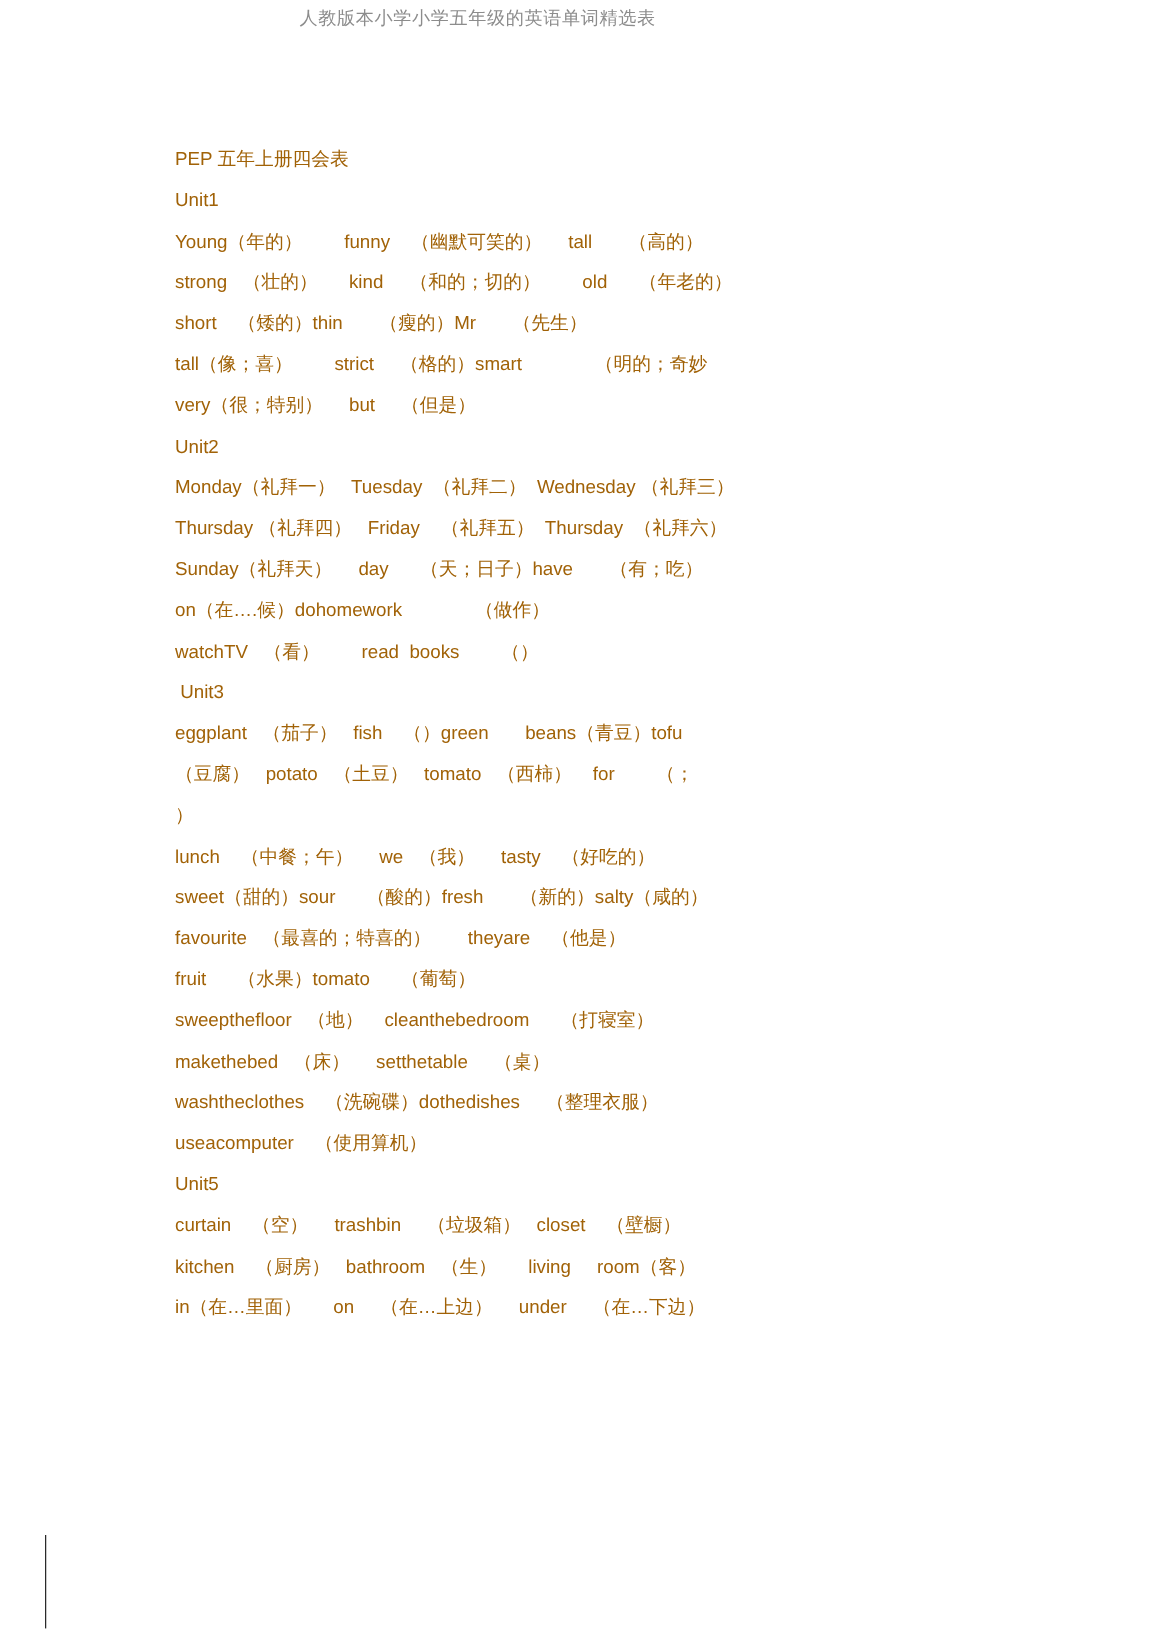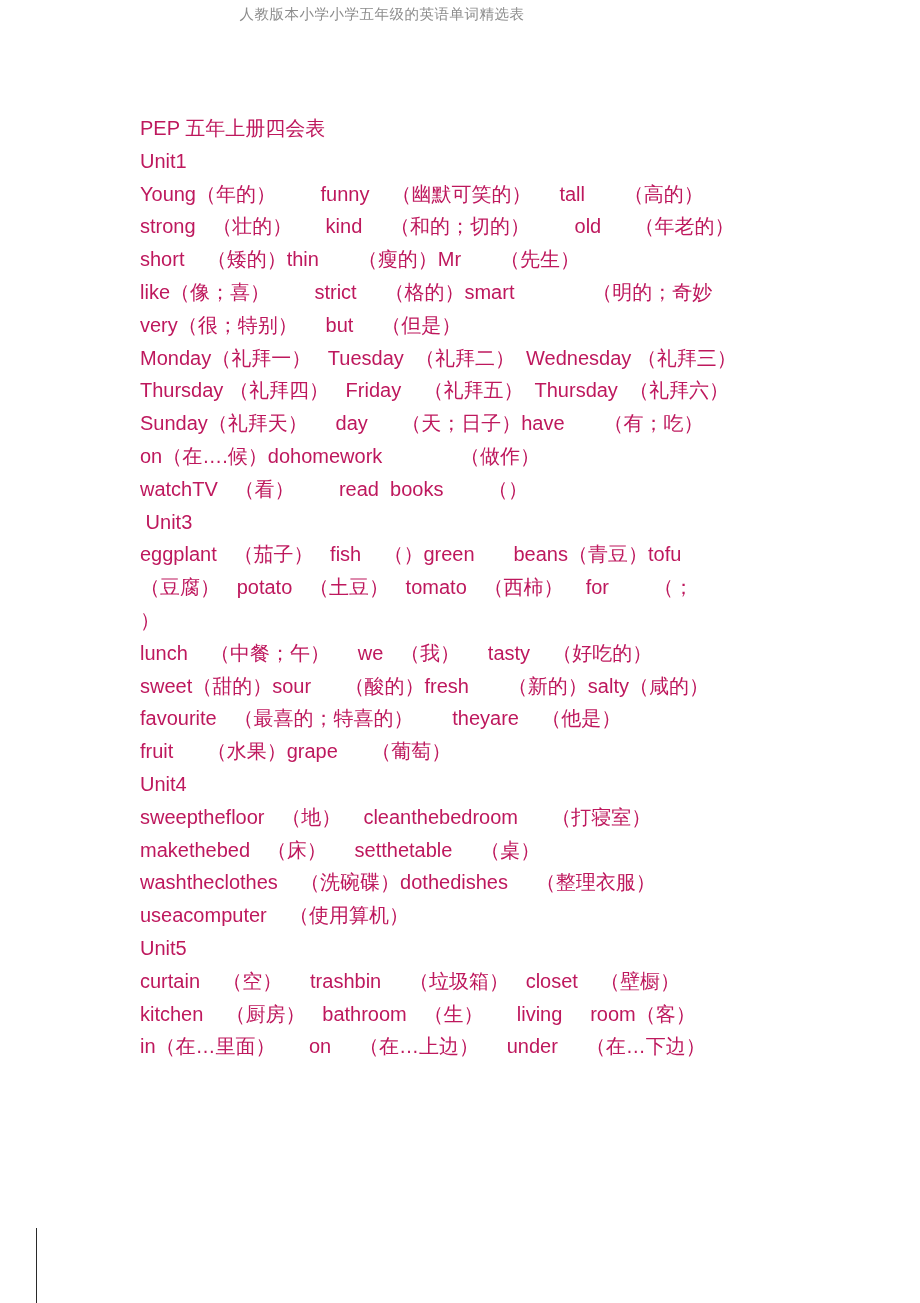--- a/index.html
+++ b/index.html
@@ -29,23 +29,23 @@
   .content {
     position: absolute;
     top: 112px;
     left: 140px;
     width: 680px;
     color: #000000;
   }
   .line {
     height: 32.8px;
     line-height: 32.8px;
-    font-size: 20px;
+    font-size: 15px;
     white-space: pre-wrap;
-    color: #be185d;
+    color: #a16207;
   }
   .edge-line {
     position: absolute;
     left: 36px;
     top: 1228px;
     width: 1px;
     height: 75px;
     background: #2a2a2a;
   }
 </style>
@@ -54,36 +54,36 @@
 
 <div class="page">
   <div class="doc-title">人教版本小学小学五年级的英语单词精选表</div>
 
   <div class="content">
       <div class="line">PEP 五年上册四会表</div>
       <div class="line">Unit1</div>
       <div class="line">Young（年的）        funny    （幽默可笑的）     tall       （高的）</div>
       <div class="line">strong   （壮的）      kind     （和的；切的）        old      （年老的）</div>
       <div class="line">short    （矮的）thin       （瘦的）Mr       （先生）</div>
-      <div class="line">like（像；喜）        strict     （格的）smart              （明的；奇妙</div>
+      <div class="line">tall（像；喜）        strict     （格的）smart              （明的；奇妙</div>
       <div class="line">very（很；特别）     but     （但是）</div>
+      <div class="line">Unit2</div>
       <div class="line">Monday（礼拜一）   Tuesday  （礼拜二）  Wednesday （礼拜三）</div>
       <div class="line">Thursday （礼拜四）   Friday    （礼拜五）  Thursday  （礼拜六）</div>
       <div class="line">Sunday（礼拜天）     day      （天；日子）have       （有；吃）</div>
       <div class="line">on（在….候）dohomework              （做作）</div>
       <div class="line">watchTV   （看）        read  books        （）</div>
       <div class="line"> Unit3</div>
       <div class="line">eggplant   （茄子）   fish    （）green       beans（青豆）tofu</div>
       <div class="line">（豆腐）   potato   （土豆）   tomato   （西柿）    for        （；</div>
       <div class="line">）</div>
       <div class="line">lunch    （中餐；午）     we   （我）     tasty    （好吃的）</div>
       <div class="line">sweet（甜的）sour      （酸的）fresh       （新的）salty（咸的）</div>
       <div class="line">favourite   （最喜的；特喜的）       theyare    （他是）</div>
-      <div class="line">fruit      （水果）grape      （葡萄）</div>
-      <div class="line">Unit4</div>
+      <div class="line">fruit      （水果）tomato      （葡萄）</div>
       <div class="line">sweepthefloor   （地）    cleanthebedroom      （打寝室）</div>
       <div class="line">makethebed   （床）     setthetable     （桌）</div>
       <div class="line">washtheclothes    （洗碗碟）dothedishes     （整理衣服）</div>
       <div class="line">useacomputer    （使用算机）</div>
       <div class="line">Unit5</div>
       <div class="line">curtain    （空）     trashbin     （垃圾箱）   closet    （壁橱）</div>
       <div class="line">kitchen    （厨房）   bathroom   （生）      living     room（客）</div>
       <div class="line">in（在…里面）      on     （在…上边）     under     （在…下边）</div>
     </div>
 

